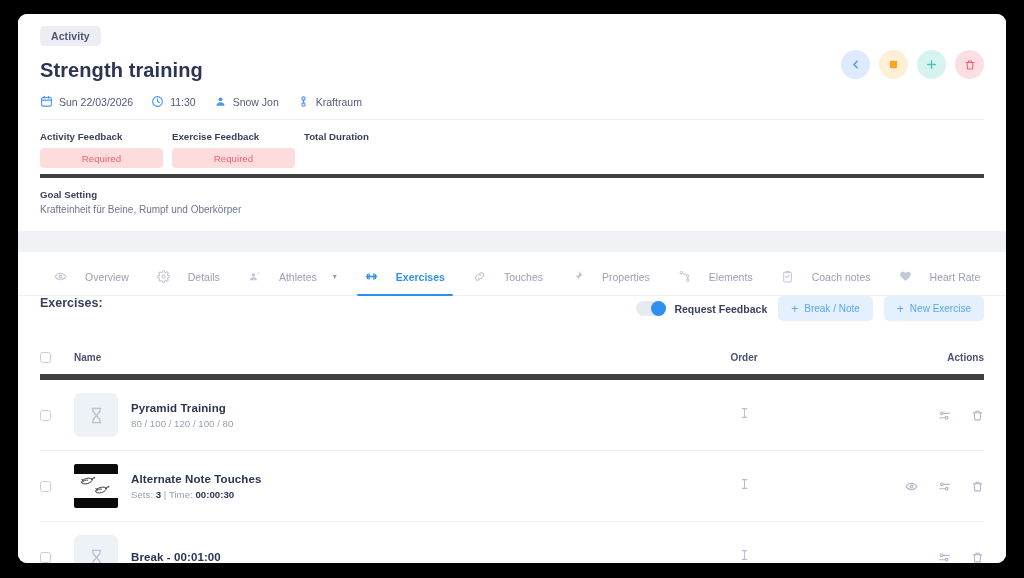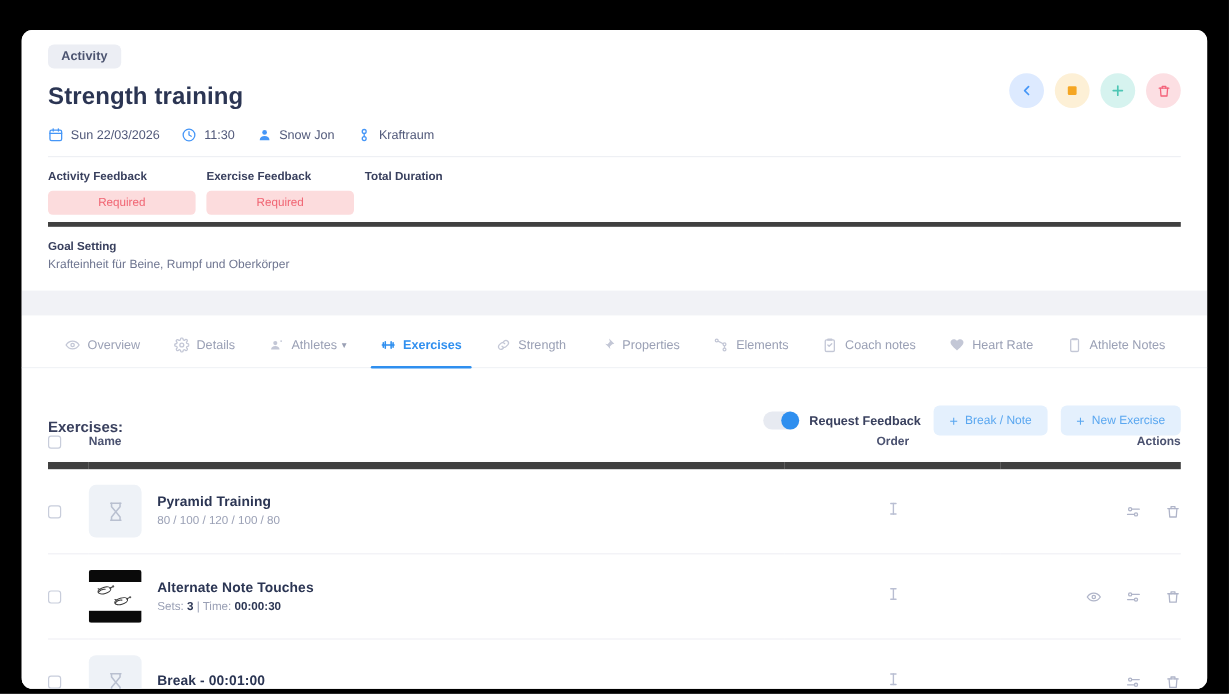--- a/index.html
+++ b/index.html
@@ -4,21 +4,21 @@
 <style>
   * { box-sizing: border-box; margin: 0; padding: 0; }
   html, body {
     width: 1024px; height: 578px;
     background: #000000;
     font-family: "Liberation Sans", sans-serif;
     overflow: hidden;
   }
   #app {
     position: absolute;
-    left: 18px; top: 25px;
+    left: 18px; top: 14px;
     width: 988px; height: 549px;
     background: #ffffff;
     border-radius: 9px;
     overflow: hidden;
   }
 
   
   .top-card {
     background: #ffffff;
     padding: 12px 22px 0 22px;
@@ -122,21 +122,21 @@
     border-bottom: 1px solid #eef0f4;
   }
   .tabs {
     display: flex;
     align-items: flex-end;
     gap: 0;
     height: 43px;
     padding-top: 6px;
   }
   .tab {
-    display: flex; align-items: center; gap: 6px;
+    display: flex; align-items: center; gap: 18px;
     padding: 0 14px 12px 14px;
     font-size: 10.5px;
     color: #9aa0b5;
     font-weight: 500;
     cursor: pointer;
     position: relative;
     white-space: nowrap;
   }
   .tab .t-ico { width: 13px; height: 13px; display: block; color: #c3c7d6; flex: none; }
   .tab.active { color: #2f8fef; font-weight: 600; }
@@ -148,21 +148,21 @@
     height: 2px;
     background: #2f8fef;
     border-radius: 2px;
   }
   .caret { font-size: 8px; color: #9aa0b5; margin-left: -2px; }
 
   
   .ex-section { padding: 0 22px; background: #fff; }
   .ex-head {
     display: flex;
-    align-items: flex-end;
+    align-items: flex-start;
     height: 56px;
   }
   .ex-title {
     font-size: 12.5px;
     font-weight: 700;
     color: #39405e;
   }
   .ex-head-right {
     margin-left: auto;
     display: flex;
@@ -409,21 +409,21 @@
             <line x1="16.5" y1="7" x2="16.5" y2="17"></line>
           </svg>
         <span>Exercises</span>
       </div>
 
       <div class="tab">
         <svg class="t-ico" viewBox="0 0 24 24" fill="none" stroke="currentColor" stroke-width="2" stroke-linecap="round">
             <path d="M10 14a4 4 0 006 .5l3-3a4 4 0 00-5.6-5.6l-1.7 1.7"></path>
             <path d="M14 10a4 4 0 00-6-.5l-3 3A4 4 0 0010.6 18l1.7-1.7"></path>
           </svg>
-        <span>Strength</span>
+        <span>Touches</span>
       </div>
 
       <div class="tab">
         <svg class="t-ico" viewBox="0 0 24 24" fill="currentColor">
             <path d="M14 2l8 8-3.2.8-3.6 3.6.6 3.6L12 14 5 21l7-7-4-3.8 3.6.6L15.2 7z"></path>
           </svg>
         <span>Properties</span>
       </div>
 
       <div class="tab">

